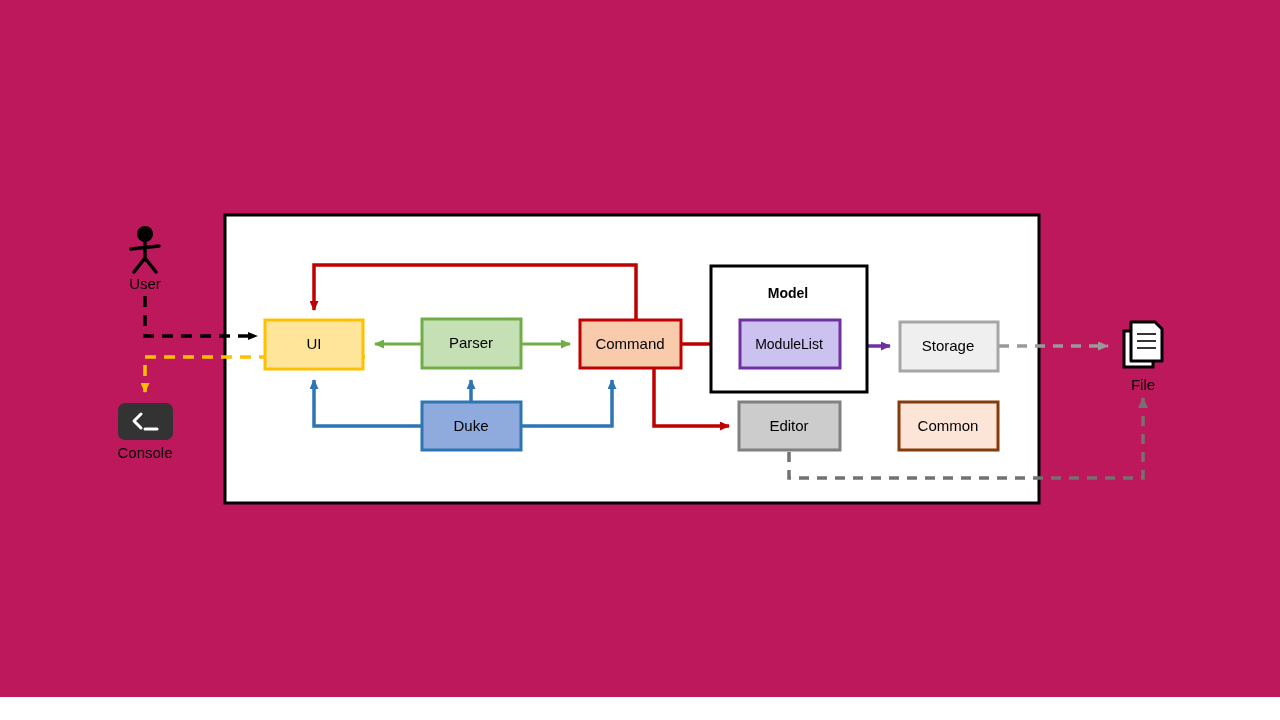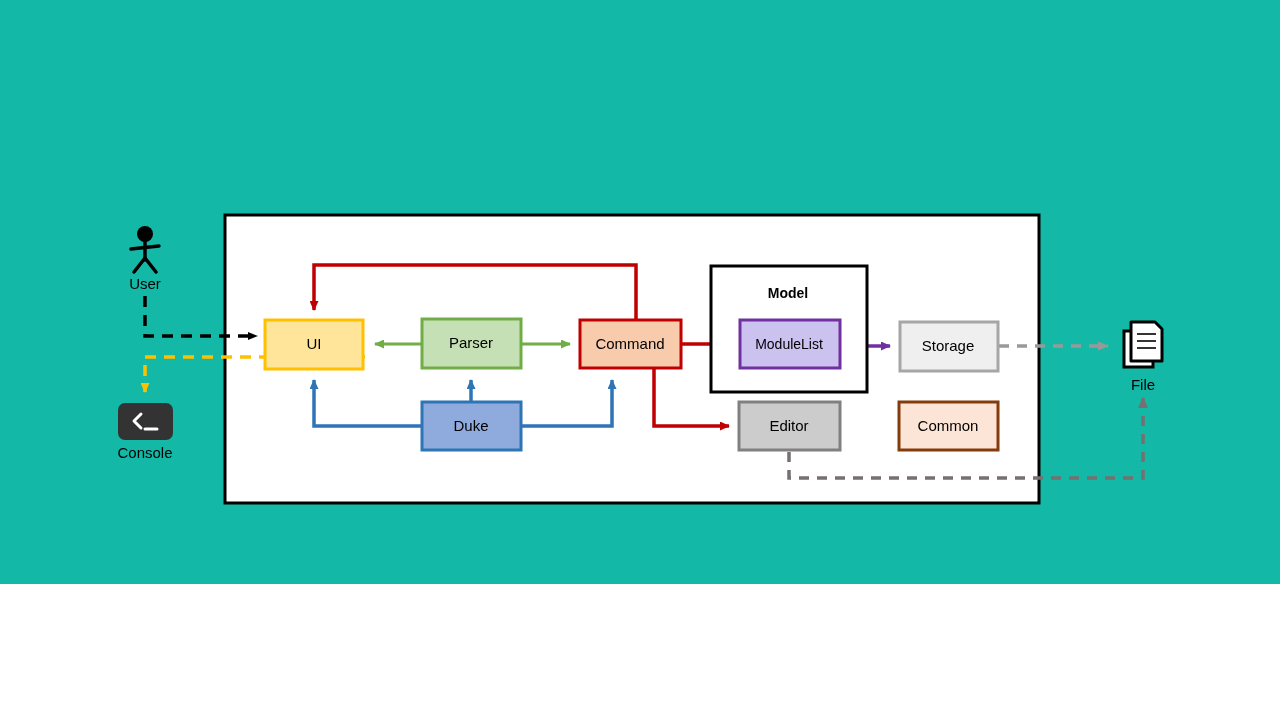--- a/index.html
+++ b/index.html
@@ -7,22 +7,22 @@
     margin: 0;
     padding: 0;
     background: #ffffff;
   }
   body {
     font-family: "Liberation Sans", sans-serif;
   }
   #diagram-root {
     position: relative;
     width: 1280px;
-    height: 584px;
-    background: #14b8a6;
+    height: 697px;
+    background: #be185d;
     overflow: hidden;
   }
   #diagram-svg {
     position: absolute;
     left: 0;
     top: 0;
     width: 1280px;
     height: 720px;
   }
   .node-label {

